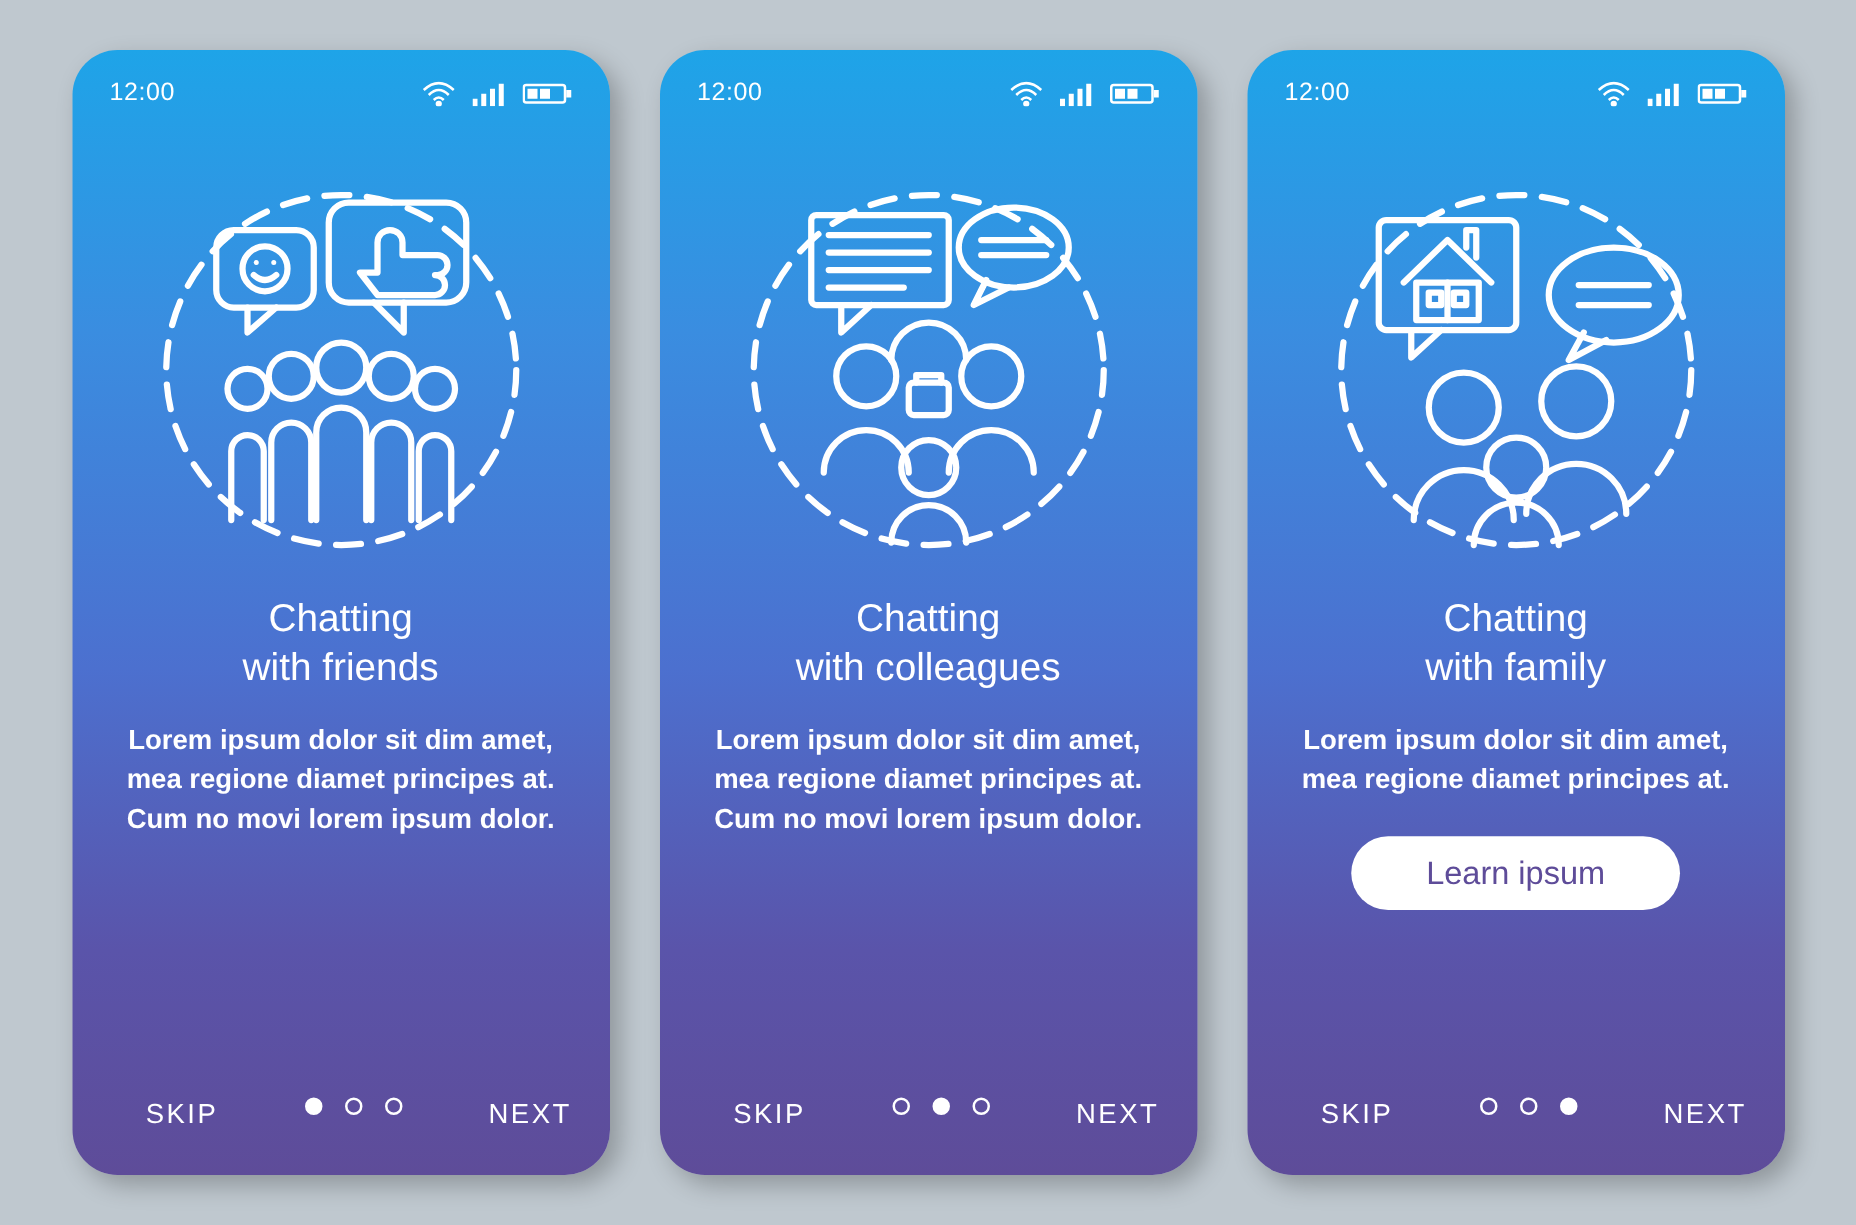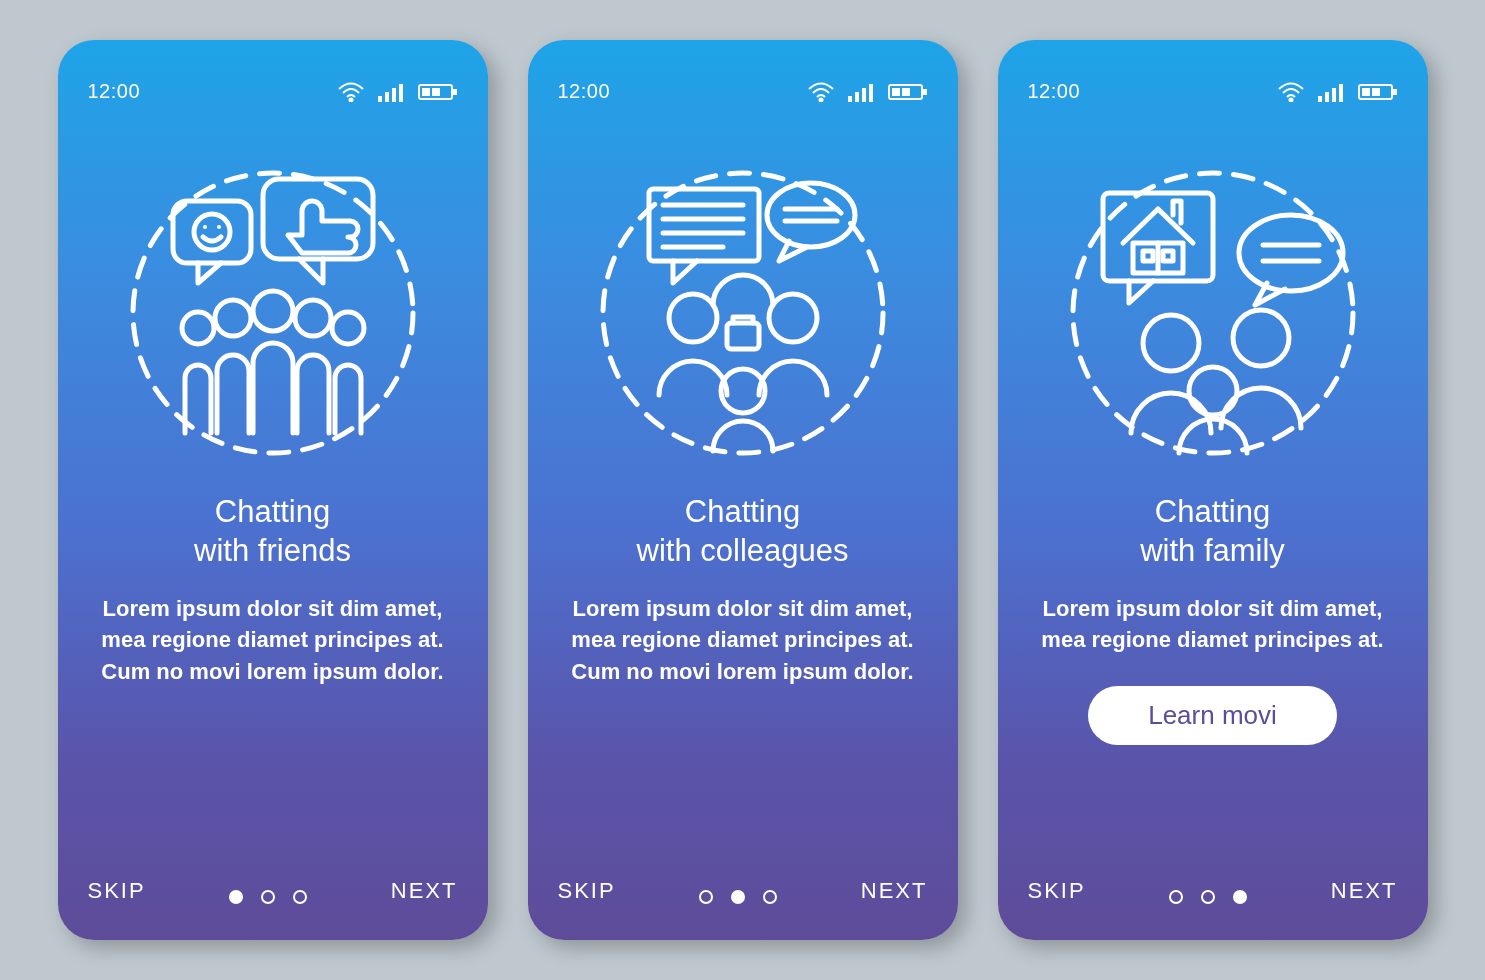--- a/index.html
+++ b/index.html
@@ -15,21 +15,21 @@
   }
   .phone {
     width: 430px;
     height: 900px;
     border-radius: 36px;
     background: linear-gradient(180deg, #1ea4e8 0%, #3a8de0 25%, #4c70cf 55%, #5a54aa 80%, #5e4c99 100%);
     box-shadow: 8px 8px 20px rgba(0,0,0,0.25);
     color: #fff;
     display: flex;
     flex-direction: column;
-    padding: 40px 30px 36px 30px;
+    padding: 23px 30px 36px 30px;
   }
   .status-bar {
     display: flex;
     align-items: center;
     justify-content: space-between;
     font-size: 20px;
     font-weight: 400;
     letter-spacing: 0.5px;
   }
   .status-icons {
@@ -66,25 +66,26 @@
     align-self: center;
     background: #fff;
     color: #5e4c99;
     font-size: 26px;
     padding: 14px 60px;
     border-radius: 999px;
   }
   .spacer { flex: 1; }
   .footer {
     display: flex;
-    align-items: flex-end;
+    align-items: flex-start;
     justify-content: space-between;
     font-size: 22px;
     letter-spacing: 2px;
     font-weight: 400;
+    margin-left: 29px;
   }
   .dots {
     display: flex;
     gap: 18px;
     align-items: center;
   }
   .dot {
     width: 14px;
     height: 14px;
     border-radius: 50%;
@@ -303,21 +304,21 @@
       <circle cx="208" cy="195" r="28"></circle>
         <path d="M168 285 a40 40 0 0 1 80 0"></path>
       <circle cx="160" cy="248" r="24"></circle>
         <path d="M126 310 a34 34 0 0 1 68 0"></path>
     </svg>
   </div>
 
   <div class="title">Chatting
 with family</div>
   <div class="body">Lorem ipsum dolor sit dim amet, mea regione diamet principes at.</div>
-  <div class="cta">Learn movi</div>
+  <div class="cta">Learn ipsum</div>
 
   <div class="spacer"></div>
 
   <div class="footer">
     <span>SKIP</span>
     <div class="dots">
       <span class="dot"></span>
       <span class="dot"></span>
       <span class="dot active"></span>
     </div>

